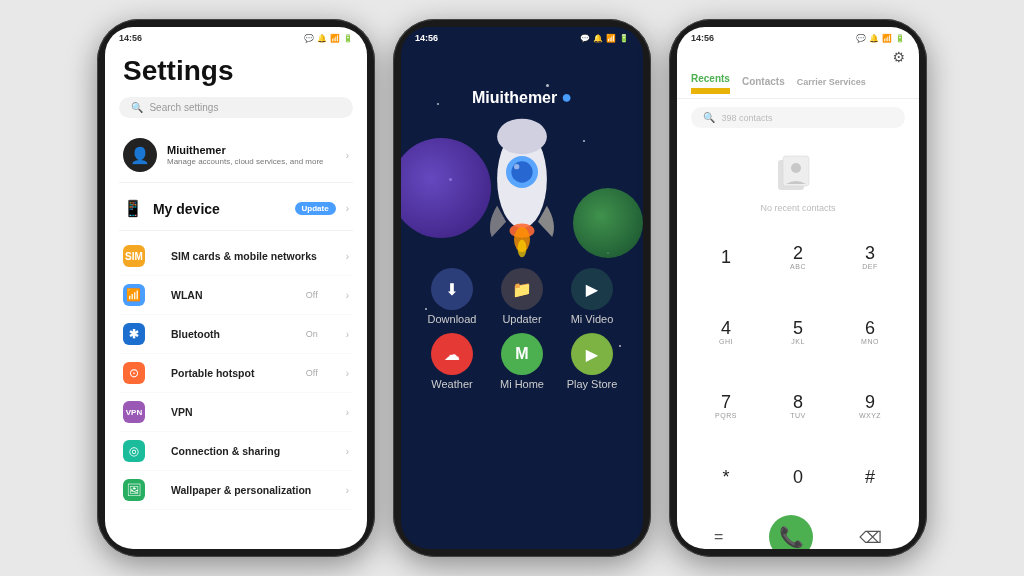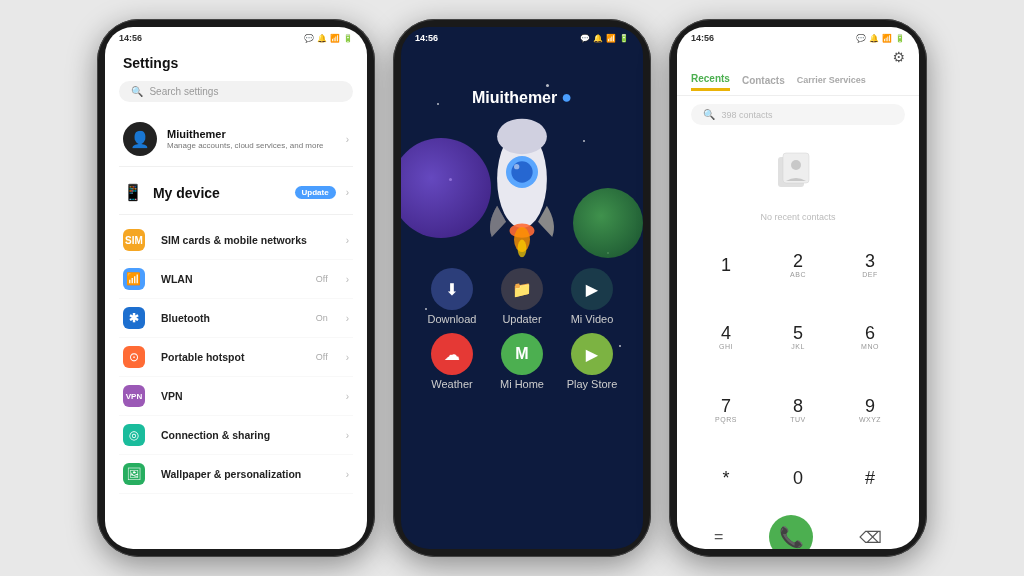--- a/index.html
+++ b/index.html
@@ -44,21 +44,21 @@
       font-size: 9px;
       font-weight: 600;
     }
     .status-bar-dark { color: #333; }
     .status-bar-light { color: #fff; }
     .status-icons { display: flex; gap: 3px; align-items: center; font-size: 8px; }
 
     
     .settings-content { padding: 0 14px; }
     .settings-title {
-      font-size: 14px;
+      font-size: 28px;
       font-weight: 700;
       color: #111;
       margin: 8px 0 10px 4px;
     }
     .search-bar {
       background: #f2f2f2;
       border-radius: 20px;
       display: flex;
       align-items: center;
       padding: 5px 12px;
@@ -103,21 +103,21 @@
       color: #fff;
       font-size: 8px;
       padding: 2px 7px;
       border-radius: 10px;
       font-weight: 600;
     }
 
     .settings-item {
       display: flex;
       align-items: center;
-      gap: 16px;
+      gap: 26px;
       padding: 8px 4px;
       border-bottom: 1px solid #f8f8f8;
     }
     .item-icon {
       width: 22px; height: 22px;
       border-radius: 6px;
       display: flex; align-items: center; justify-content: center;
       font-size: 12px; flex-shrink: 0;
     }
     .icon-yellow { background: #f5a623; }
@@ -206,41 +206,41 @@
       padding: 8px 14px 4px;
       border-bottom: 1px solid #eee;
       align-items: center;
     }
     .dialer-tab {
       font-size: 10px;
       font-weight: 600;
       color: #aaa;
       padding-bottom: 4px;
     }
-    .dialer-tab.active { color: #4caf50; border-bottom: 3px solid #eab308; }
+    .dialer-tab.active { color: #4caf50; border-bottom: 6px solid #eab308; }
     .gear-icon { margin-left: auto; font-size: 14px; color: #555; }
 
     .dialer-search {
       background: #f5f5f5;
       border-radius: 20px;
       display: flex;
       align-items: center;
       padding: 5px 12px;
       margin: 8px 14px;
       gap: 6px;
     }
     .dialer-search span { font-size: 9px; color: #bbb; }
 
     .recent-area {
       display: flex;
       flex-direction: column;
       align-items: center;
       justify-content: center;
       padding: 16px 0 8px;
-      gap: 16px;
+      gap: 4px;
     }
     .recent-text { font-size: 9px; color: #bbb; }
 
     .dialpad {
       display: grid;
       grid-template-columns: repeat(3, 1fr);
       gap: 2px;
       padding: 0 14px;
       flex: 1;
     }

